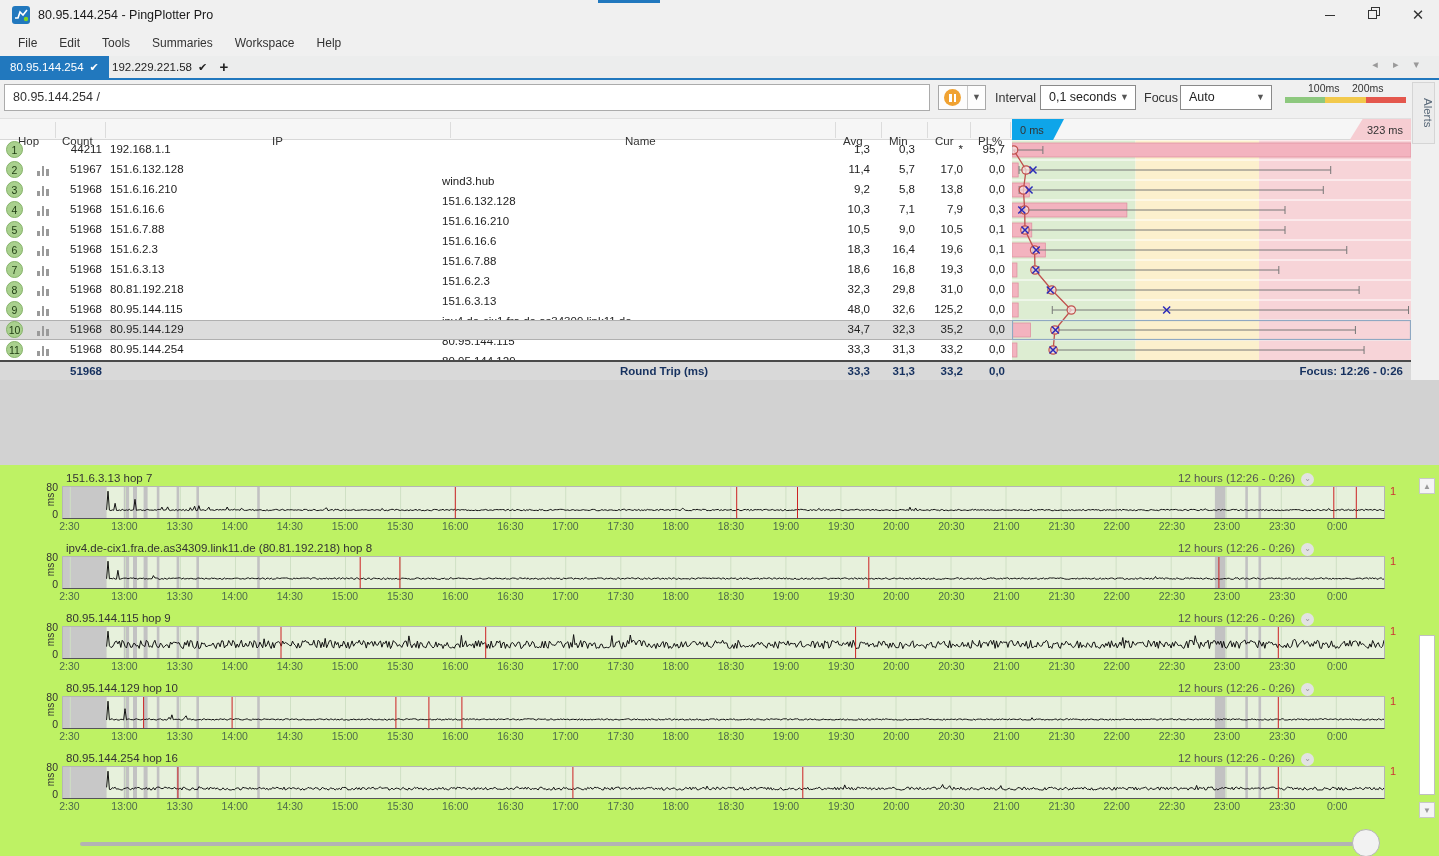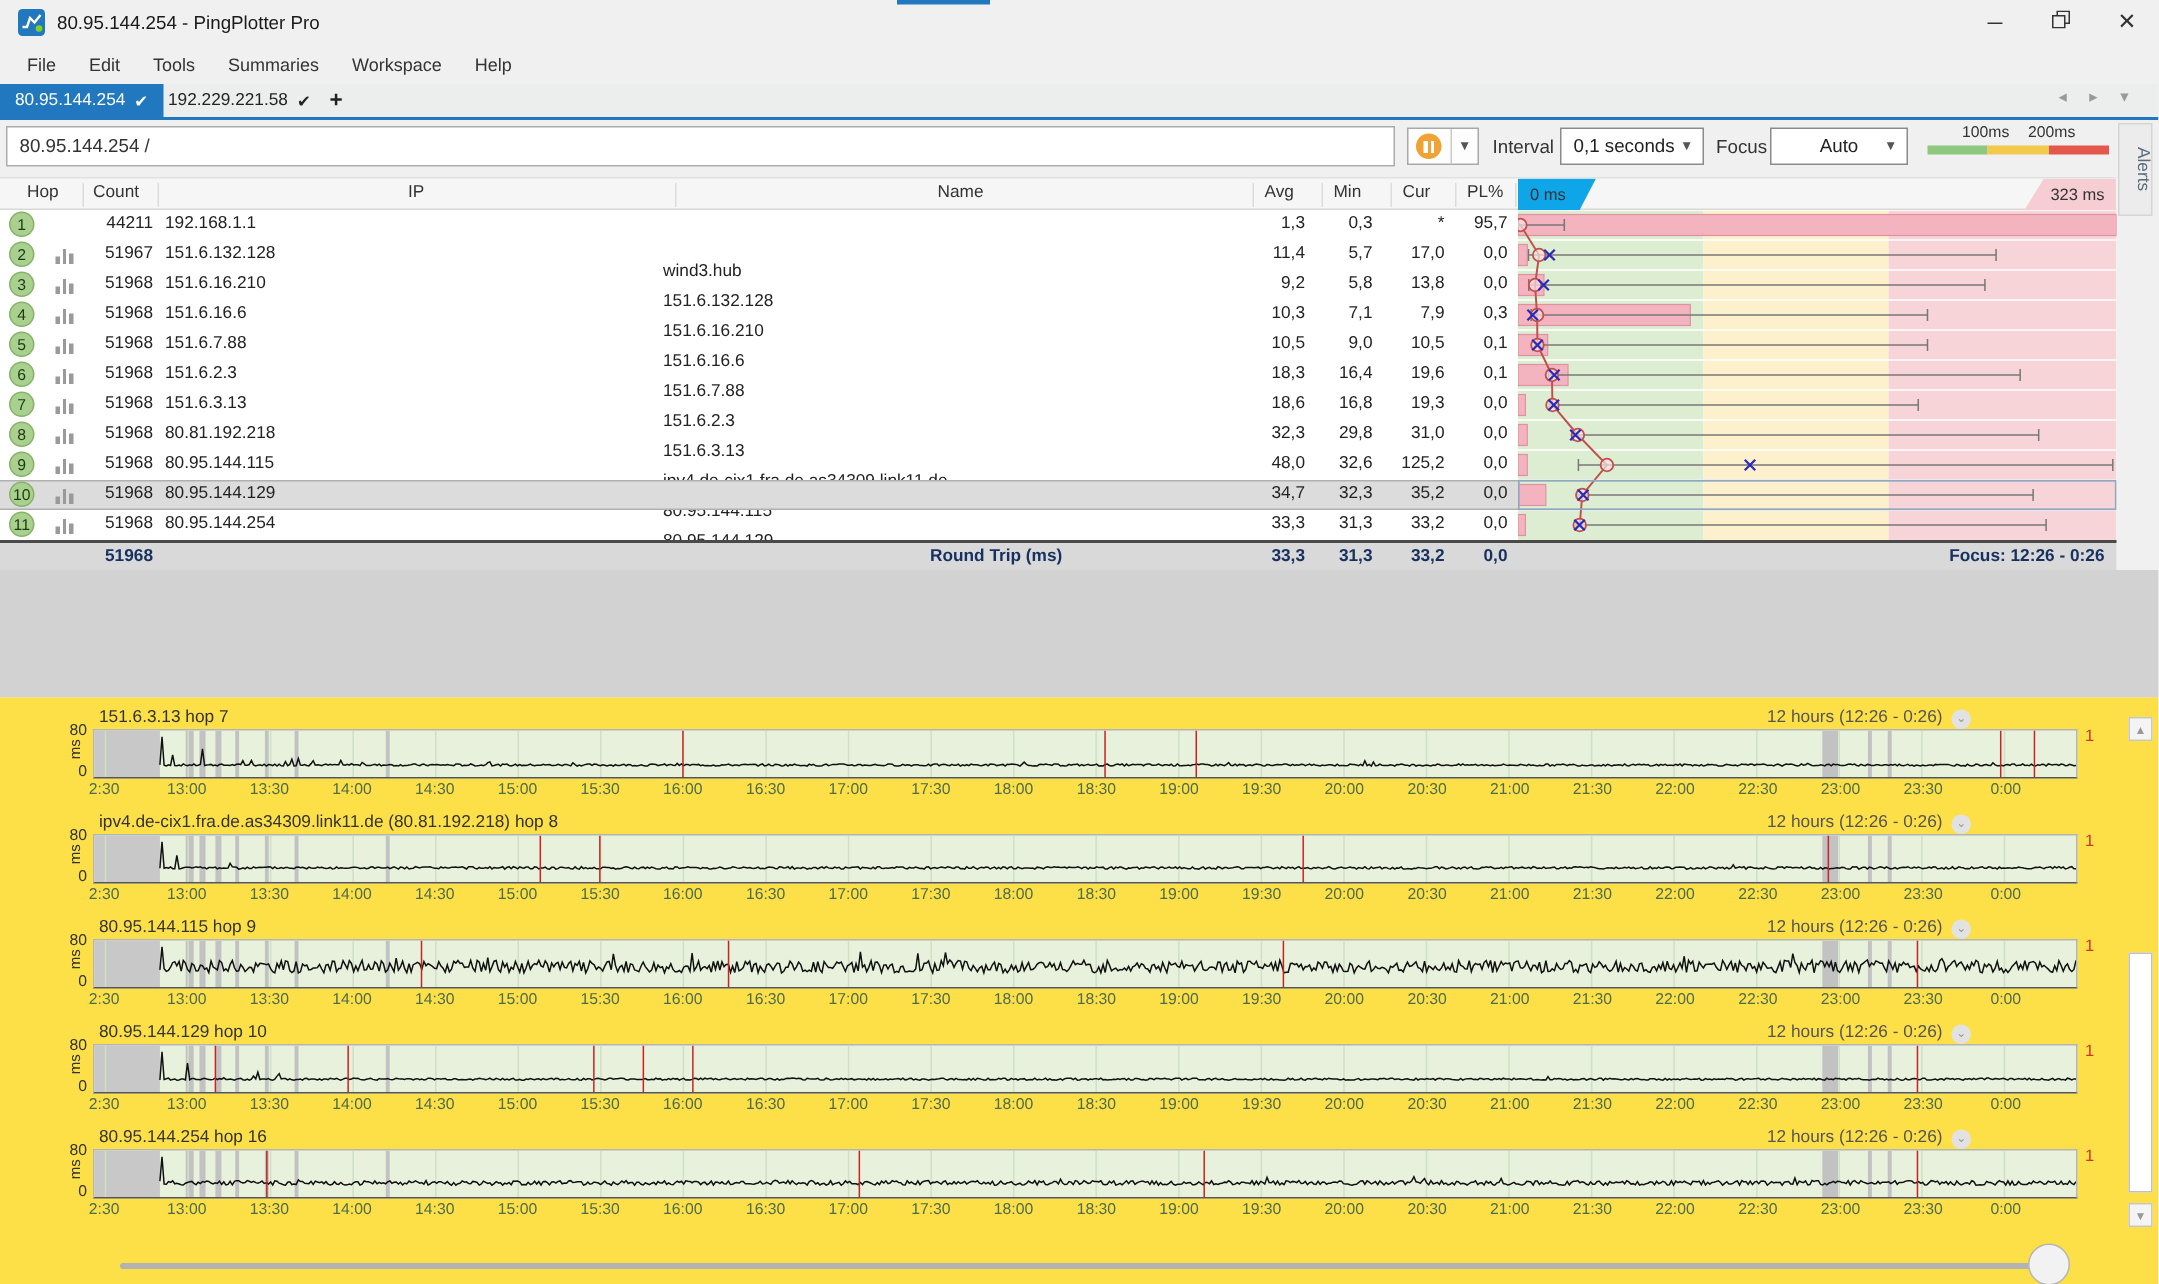--- a/index.html
+++ b/index.html
@@ -41,21 +41,21 @@
   .select-box .dd { position:absolute; right:6px; top:0; font-size:9px; color:#555; }
   .legend-label { top:2px; font-size:10.5px; color:#333; }
   .legend-bar { left:1285px; top:17px; width:121px; height:6px; display:flex; }
   .legend-bar i { height:6px; }
   .alerts-tab { left:1412px; top:82px; width:23px; height:62px; background:#ececec; border:1px solid #d5d5d5; writing-mode:vertical-rl; text-align:center; font-size:11.5px; color:#5a6a7a; }
 
   
   .tablewrap { left:0; top:118px; width:1411px; height:262px; background:#fff; }
   .thead { position:absolute; left:0; top:0; width:1411px; height:22px; background:#f6f6f6; border-bottom:1px solid #d8d8d8; border-top:1px solid #e0e0e0; font-size:11.5px; color:#333; }
   .thead .sep { position:absolute; top:3px; height:16px; width:1px; background:#dcdcdc; }
-  .hcell { position:absolute; top:3px; }
+  .hcell { position:absolute; top:16px; }
   .tr { position:absolute; left:0; width:1411px; height:20px; font-size:11.5px; color:#222; }
   .tr.selected .rowbg { position:absolute; left:0; top:0; width:1012px; height:20px; background:#dcdcdc; border-top:1px solid #b0b0b0; border-bottom:1px solid #b0b0b0; }
   .hop-badge { position:absolute; left:6px; top:1px; width:17px; height:17px; border-radius:50%; background:#a9d08e; border:1px solid #85b368; text-align:center; line-height:16px; font-size:10.5px; color:#1d3a10; }
   .bars-icon { position:absolute; left:37px; top:5px; width:14px; height:11px; }
   .bars-icon i { position:absolute; bottom:0; width:2.5px; background:#9a9a9a; }
   .bars-icon i:nth-child(1){ left:0; height:5px; } .bars-icon i:nth-child(2){ left:4.5px; height:10px; } .bars-icon i:nth-child(3){ left:9px; height:7px; }
   .c-count { position:absolute; left:40px; top:3px; width:62px; text-align:right; }
   .c-ip { position:absolute; left:110px; top:3px; }
   .c-name { position:absolute; left:442px; top:3px;margin-top:32px; }
   .c-avg { position:absolute; left:815px; top:3px; width:55px; text-align:right; }
@@ -70,21 +70,21 @@
   .tfoot { position:absolute; left:0; top:242px; width:1411px; height:20px; background:#d9d9d9; border-top:2px solid #4a4a4a; font-size:11.5px; font-weight:bold; color:#16315f; }
   .tfoot .c-count,.tfoot .c-avg,.tfoot .c-min,.tfoot .c-cur,.tfoot .c-pl { font-weight:bold; }
   .rt-label { position:absolute; left:620px; top:3px; width:203px; text-align:left; }
   .focus-label { position:absolute; right:8px; top:3px; }
 
   
   .splitter { left:0; top:380px; width:1439px; height:85px; background:#d2d2d2; }
   .split-dots { left:695px; top:463px; font-size:13px; color:#666; letter-spacing:4px; }
 
   
-  .graphs-panel { left:0; top:465px; width:1439px; height:391px; background:#fde047; }
+  .graphs-panel { left:0; top:465px; width:1439px; height:391px; background:#bef264; }
   .graph-block { position:absolute; left:0; width:1410px; height:68px; }
   .g-title { position:absolute; left:66px; top:0; font-size:11.5px; color:#333; }
   .g-range { position:absolute; right:115px; top:0; font-size:11.5px; color:#555; }
   .g-range-dd { position:absolute; right:96px; top:1px; width:13px; height:13px; border-radius:50%; background:#e2e2e2; color:#999; font-size:8px; text-align:center; line-height:12px; }
   .g-plot { position:absolute; left:62px; top:14px; width:1323px; height:33px; background:#e7f1dc; border:1px solid #b5b5b5; border-bottom:1px solid #555; }
   .g-ymax { position:absolute; left:38px; top:9px; width:20px; text-align:right; font-size:10.5px; color:#333; }
   .g-yunit { position:absolute; left:44px; top:22px; font-size:10px; color:#333; transform:rotate(-90deg); transform-origin:center; }
   .g-ymin { position:absolute; left:44px; top:36px; width:14px; text-align:right; font-size:10.5px; color:#333; }
   .g-right1 { position:absolute; left:1390px; top:13px; font-size:11px; color:#cc3333; }
   .g-xaxis { position:absolute; left:62px; top:48px; width:1323px; height:13px; }
@@ -149,21 +149,21 @@
         <i></i>
       </div>
     <div class="pause-drop">▼</div>
   </div>
   <div class="abs tool-label" style="left:995px;">Interval</div>
   <div class="abs select-box" style="left:1040px; width:96px;">
     <span>0,1 seconds</span>
     <span class="dd" style="line-height:23px;">▼</span>
   </div>
   <div class="abs tool-label" style="left:1144px;">Focus</div>
-  <div class="abs select-box" style="left:1180px; width:92px;text-align:center;">
+  <div class="abs select-box" style="left:1180px; width:92px;">
     <span>Auto</span>
     <span class="dd" style="line-height:23px;">▼</span>
   </div>
   <div class="abs legend-label" style="left:1308px;">100ms</div>
   <div class="abs legend-label" style="left:1352px;">200ms</div>
   <div class="abs legend-bar" id="legendbar">
       <i style="background: rgb(141, 200, 126); width: 40px;"></i>
       <i style="background: rgb(242, 201, 76); width: 41px;"></i>
       <i style="background: rgb(228, 87, 77); width: 40px;"></i>
     </div>

